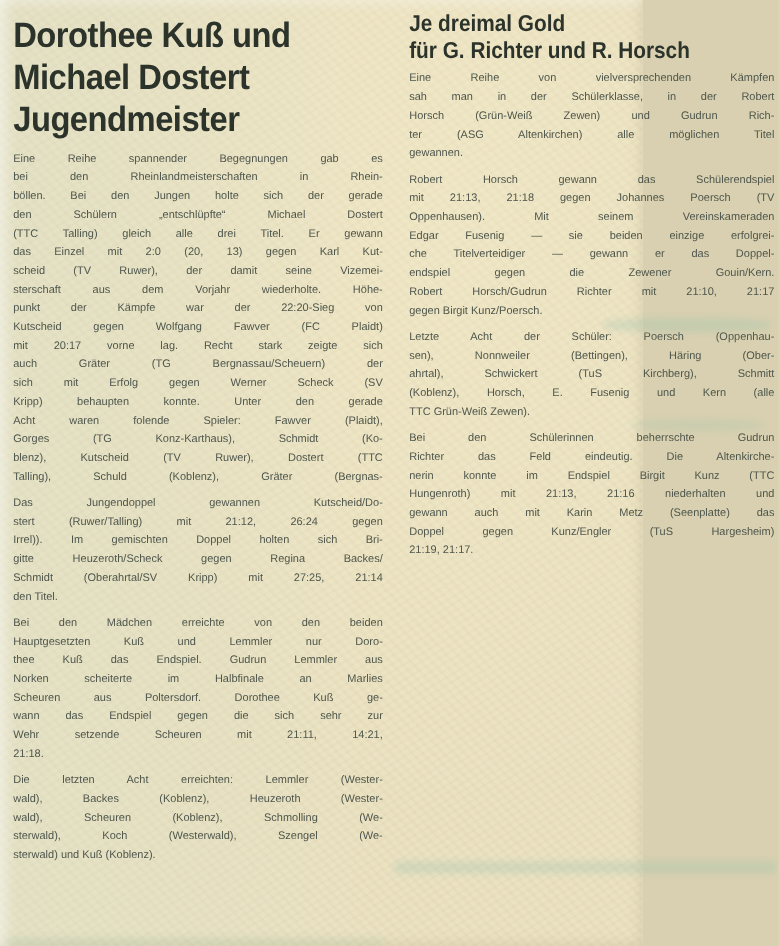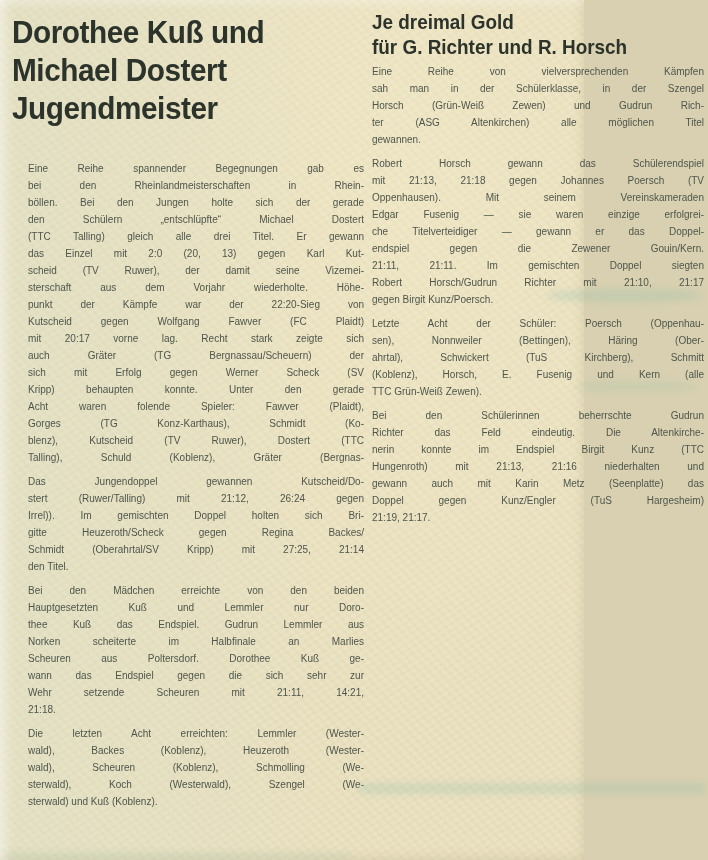--- a/index.html
+++ b/index.html
@@ -26,21 +26,21 @@
 
   .headline{
     font-weight:bold;color:var(--ink-headline,#2b332b);
     transform-origin:left top;
     letter-spacing:-0.5px;
   }
   .headline-left{position:absolute;left:0;top:13px;font-size:32px;line-height:38px;transform:scaleX(0.93);}
   .headline-right{position:absolute;left:0;top:9px;font-size:21px;line-height:25px;transform:scaleX(0.90);letter-spacing:0;}
 
   .body-text{position:absolute;left:0;color:var(--ink-body,#4e564c);font-size:10px;line-height:17px;}
-  .body-left{top:160px;width:336px;margin-left:16px;}
+  .body-left{top:136px;width:336px;}
   .body-right{top:63px;width:332px;}
 
   .para{margin:0 0 7px 0;}
   .para.tight{margin-top:0;}
   .para:last-child{margin-bottom:0;}
   .tl{ text-align:justify; text-align-last:justify; white-space:normal; }
   .tl.last{ text-align-last:left; }
 
   .stain{position:absolute;background:rgba(151,193,172,0.28);filter:blur(3px);border-radius:40%;}
   .stain-1{left:548px;top:289px;width:152px;height:13px;}
@@ -109,33 +109,32 @@
   </div>
 
   <div class="col col-right">
     <div class="headline headline-right">
         <div>Je dreimal Gold</div>
         <div>für G. Richter und R. Horsch</div>
       </div>
     <div class="body-text body-right">
         <div class="para">
           <div class="tl">Eine Reihe von vielversprechenden Kämpfen</div>
-          <div class="tl">sah man in der Schülerklasse, in der Szengel</div>
+          <div class="tl">sah man in der Schülerklasse, in der Robert</div>
           <div class="tl">Horsch (Grün-Weiß Zewen) und Gudrun Rich-</div>
           <div class="tl">ter (ASG Altenkirchen) alle möglichen Titel</div>
           <div class="tl last">gewannen.</div>
         </div>
         <div class="para tight">
           <div class="tl">Robert Horsch gewann das Schülerendspiel</div>
           <div class="tl">mit 21:13, 21:18 gegen Johannes Poersch (TV</div>
           <div class="tl">Oppenhausen). Mit seinem Vereinskameraden</div>
-          <div class="tl">Edgar Fusenig — sie waren einzige erfolgrei-</div>
+          <div class="tl">Edgar Fusenig — sie beiden einzige erfolgrei-</div>
           <div class="tl">che Titelverteidiger — gewann er das Doppel-</div>
           <div class="tl">endspiel gegen die Zewener Gouin/Kern.</div>
-          <div class="tl">21:11, 21:11. Im gemischten Doppel siegten</div>
           <div class="tl">Robert Horsch/Gudrun Richter mit 21:10, 21:17</div>
           <div class="tl last">gegen Birgit Kunz/Poersch.</div>
         </div>
         <div class="para">
           <div class="tl">Letzte Acht der Schüler: Poersch (Oppenhau-</div>
           <div class="tl">sen), Nonnweiler (Bettingen), Häring (Ober-</div>
           <div class="tl">ahrtal), Schwickert (TuS Kirchberg), Schmitt</div>
           <div class="tl">(Koblenz), Horsch, E. Fusenig und Kern (alle</div>
           <div class="tl last">TTC Grün-Weiß Zewen).</div>
         </div>

